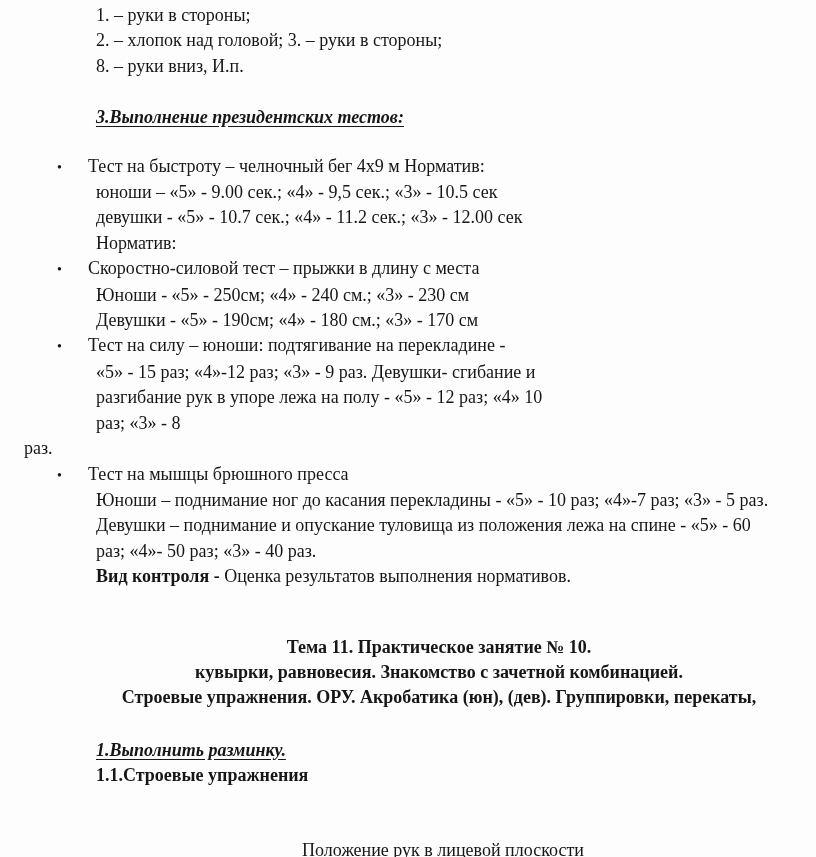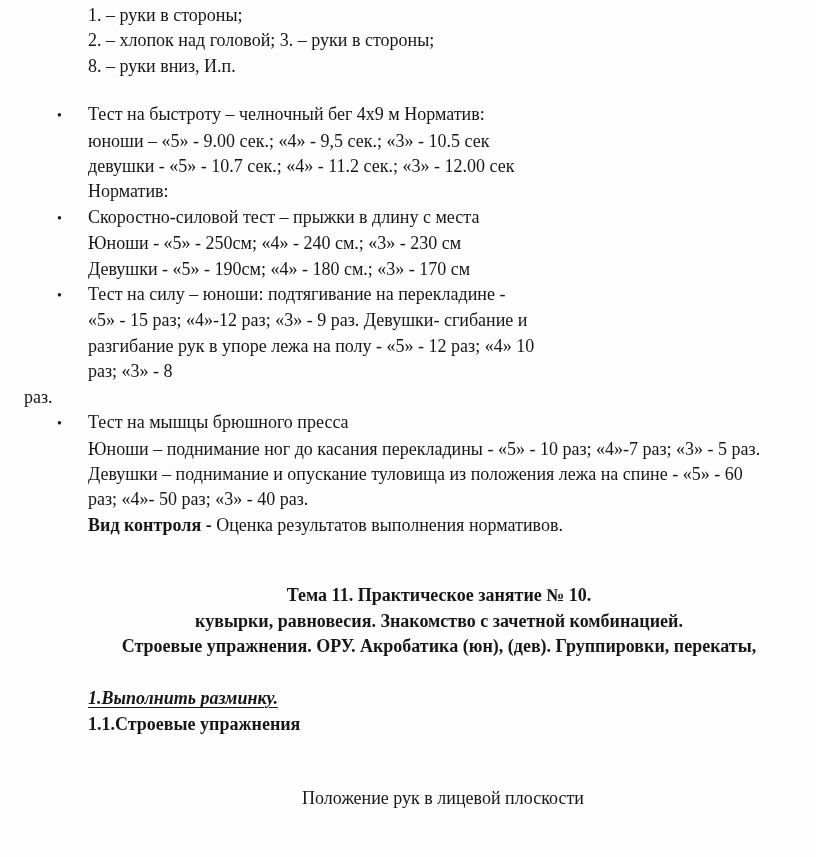--- a/index.html
+++ b/index.html
@@ -10,21 +10,21 @@
     box-sizing: border-box;
     background: #fdfdfd;
     color: #161616;
     font-family: "Liberation Serif", "DejaVu Serif", serif;
     font-size: 18px;
     line-height: 25.4px;
     padding-top: 3px;
     overflow: hidden;
   }
   .ln { white-space: nowrap; }
-  .ind-text   { padding-left: 88px; }   
+  .ind-text   { padding-left: 88px; margin-left: 8px; }   
   .ind-margin { padding-left: 24px; }   
   .bullet-first { padding-left: 57px; }
   .marker {
     display: inline-block;
     width: 31px;
     font-size: 14px;
     color: #161616;
   }
   .heading-ital {
     font-weight: bold;
@@ -43,20 +43,21 @@
 <body>
 
 <div class="page">
 
   <div>
     <div class="ln ind-text">1. – руки в стороны;</div>
     <div class="ln ind-text">2. – хлопок над головой; 3. – руки в стороны;</div>
     <div class="ln ind-text">8. – руки вниз, И.п.</div>
   </div>
 
+  <div class="ln ind-text heading-ital sec3-heading">3.Выполнение президентских тестов:</div>
 
   <div class="tests-list">
 
     <div>
       <div class="ln bullet-first"><span class="marker">•</span><span>Тест на быстроту – челночный бег 4х9 м Норматив:</span></div>
       <div class="ln ind-text">юноши – «5» - 9.00 сек.; «4» - 9,5 сек.; «3» - 10.5 сек</div>
       <div class="ln ind-text">девушки - «5» - 10.7 сек.; «4» - 11.2 сек.; «3» - 12.00 сек</div>
     </div>
 
     <div>

